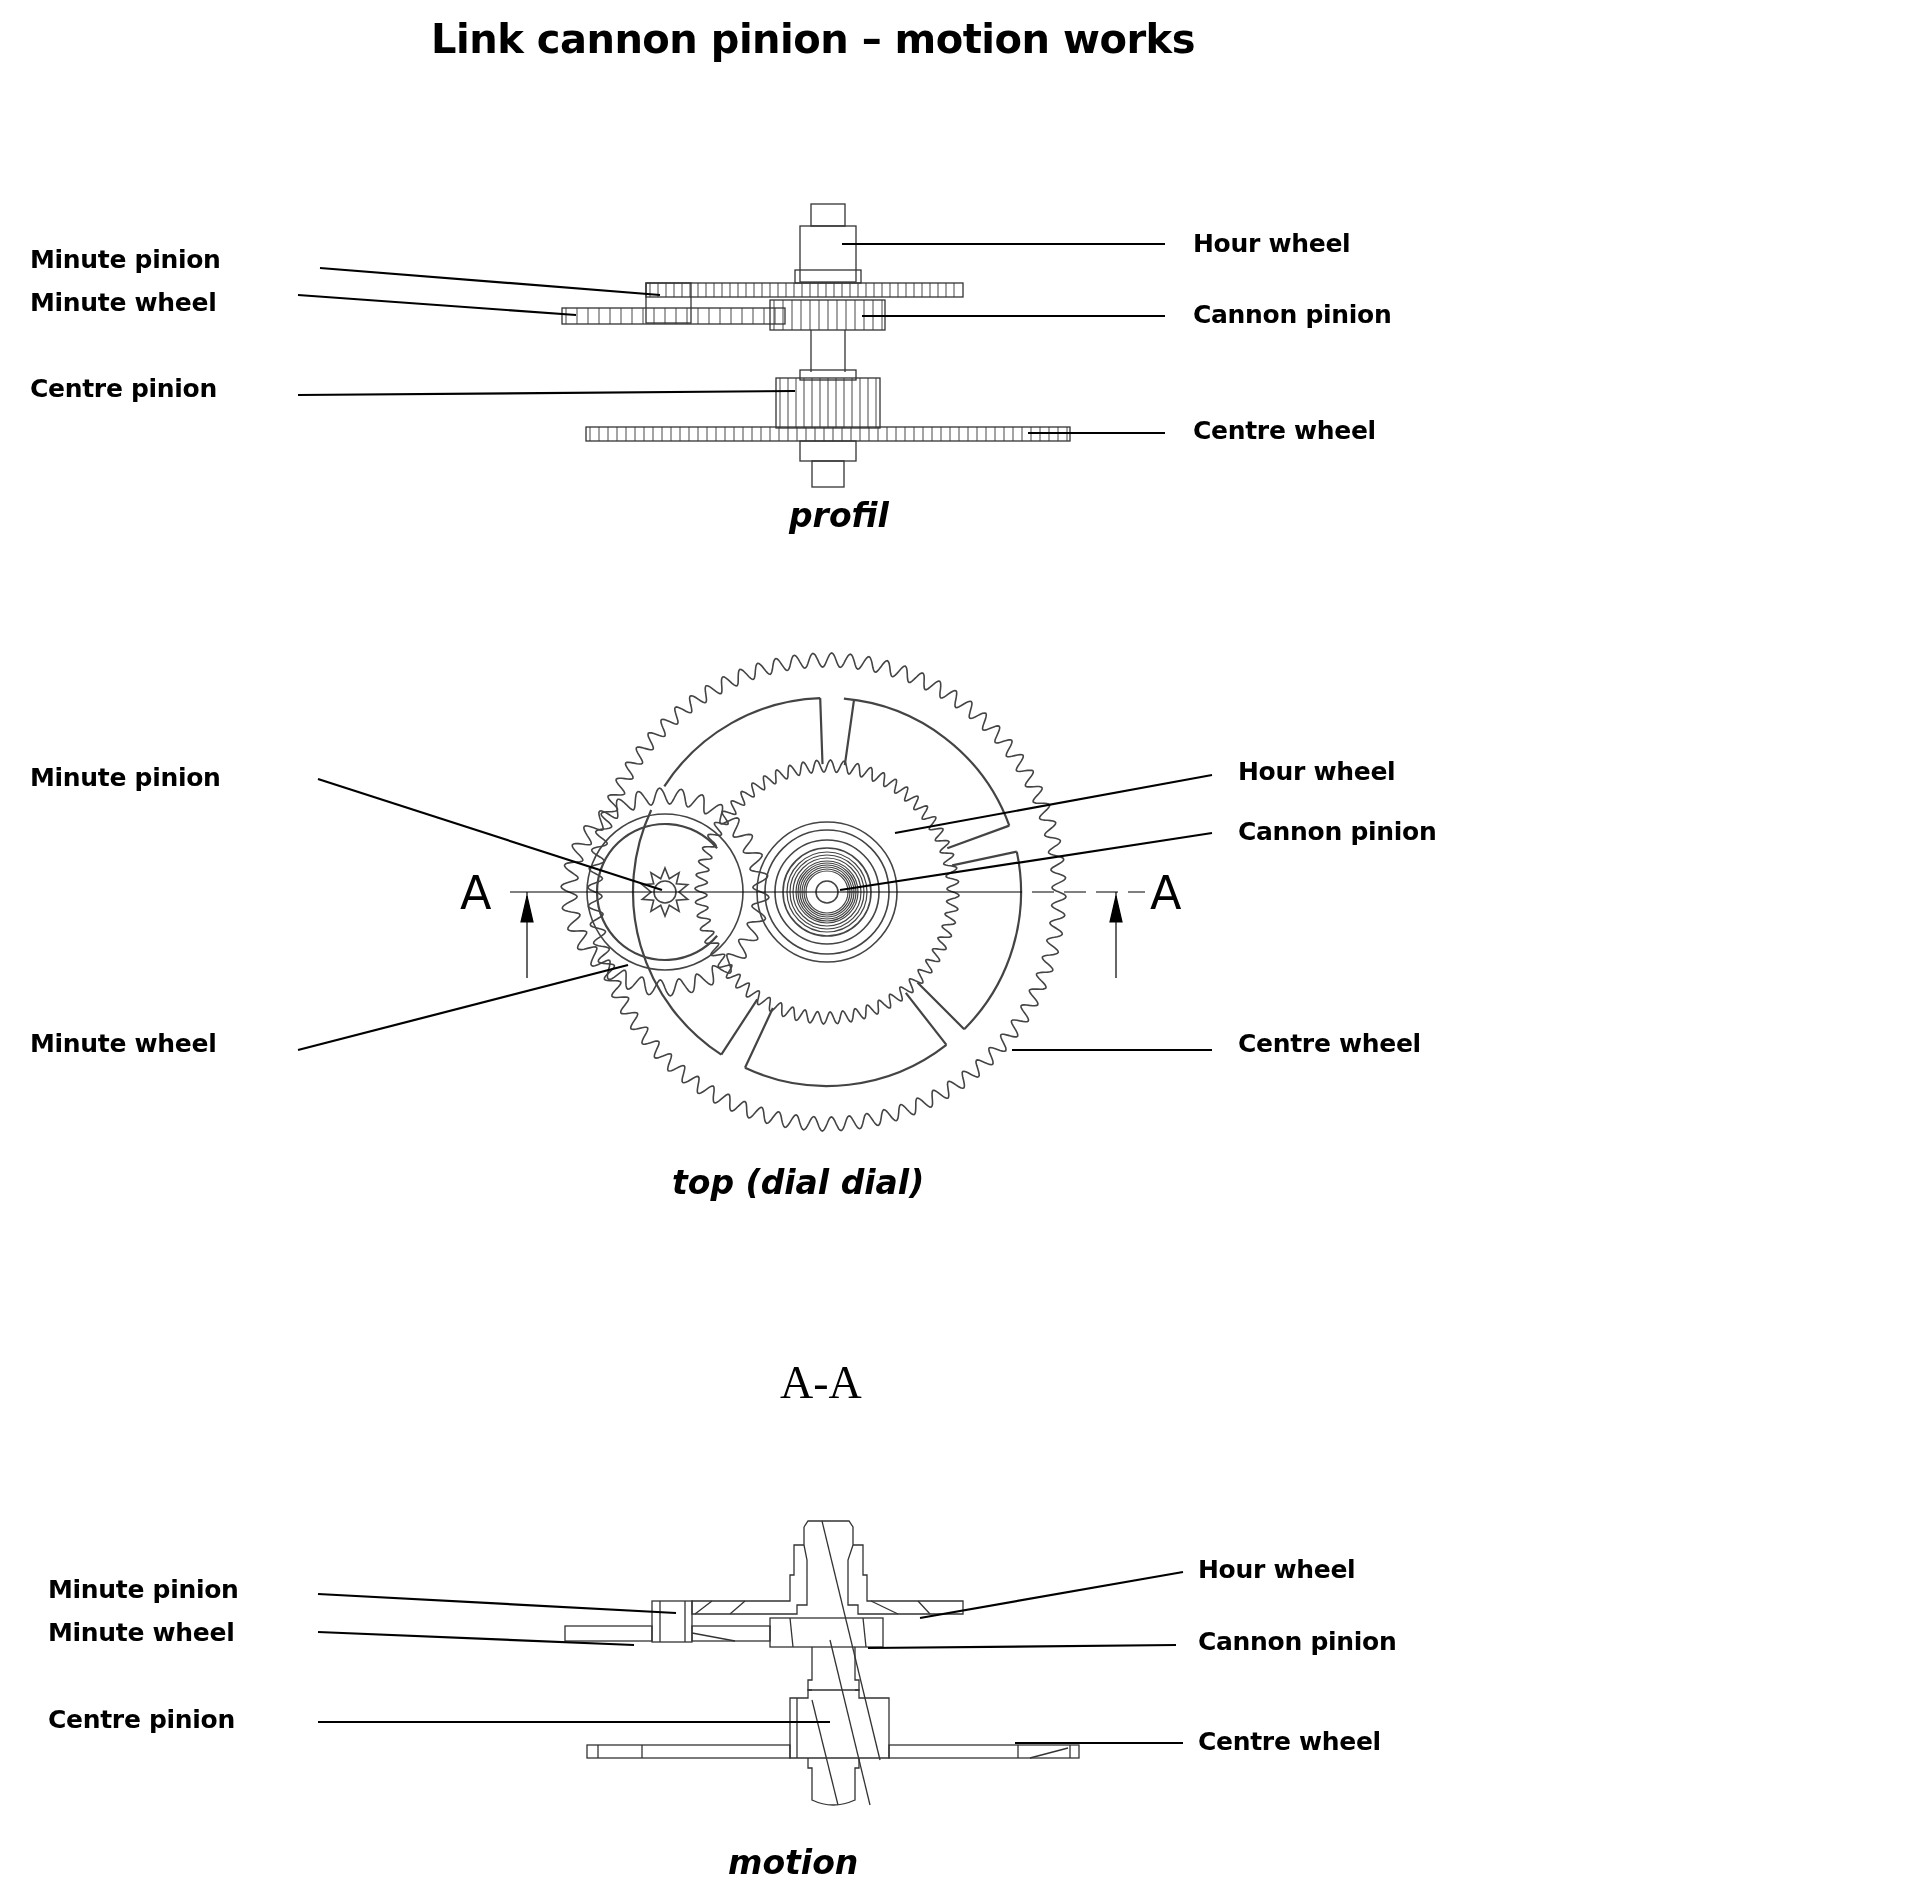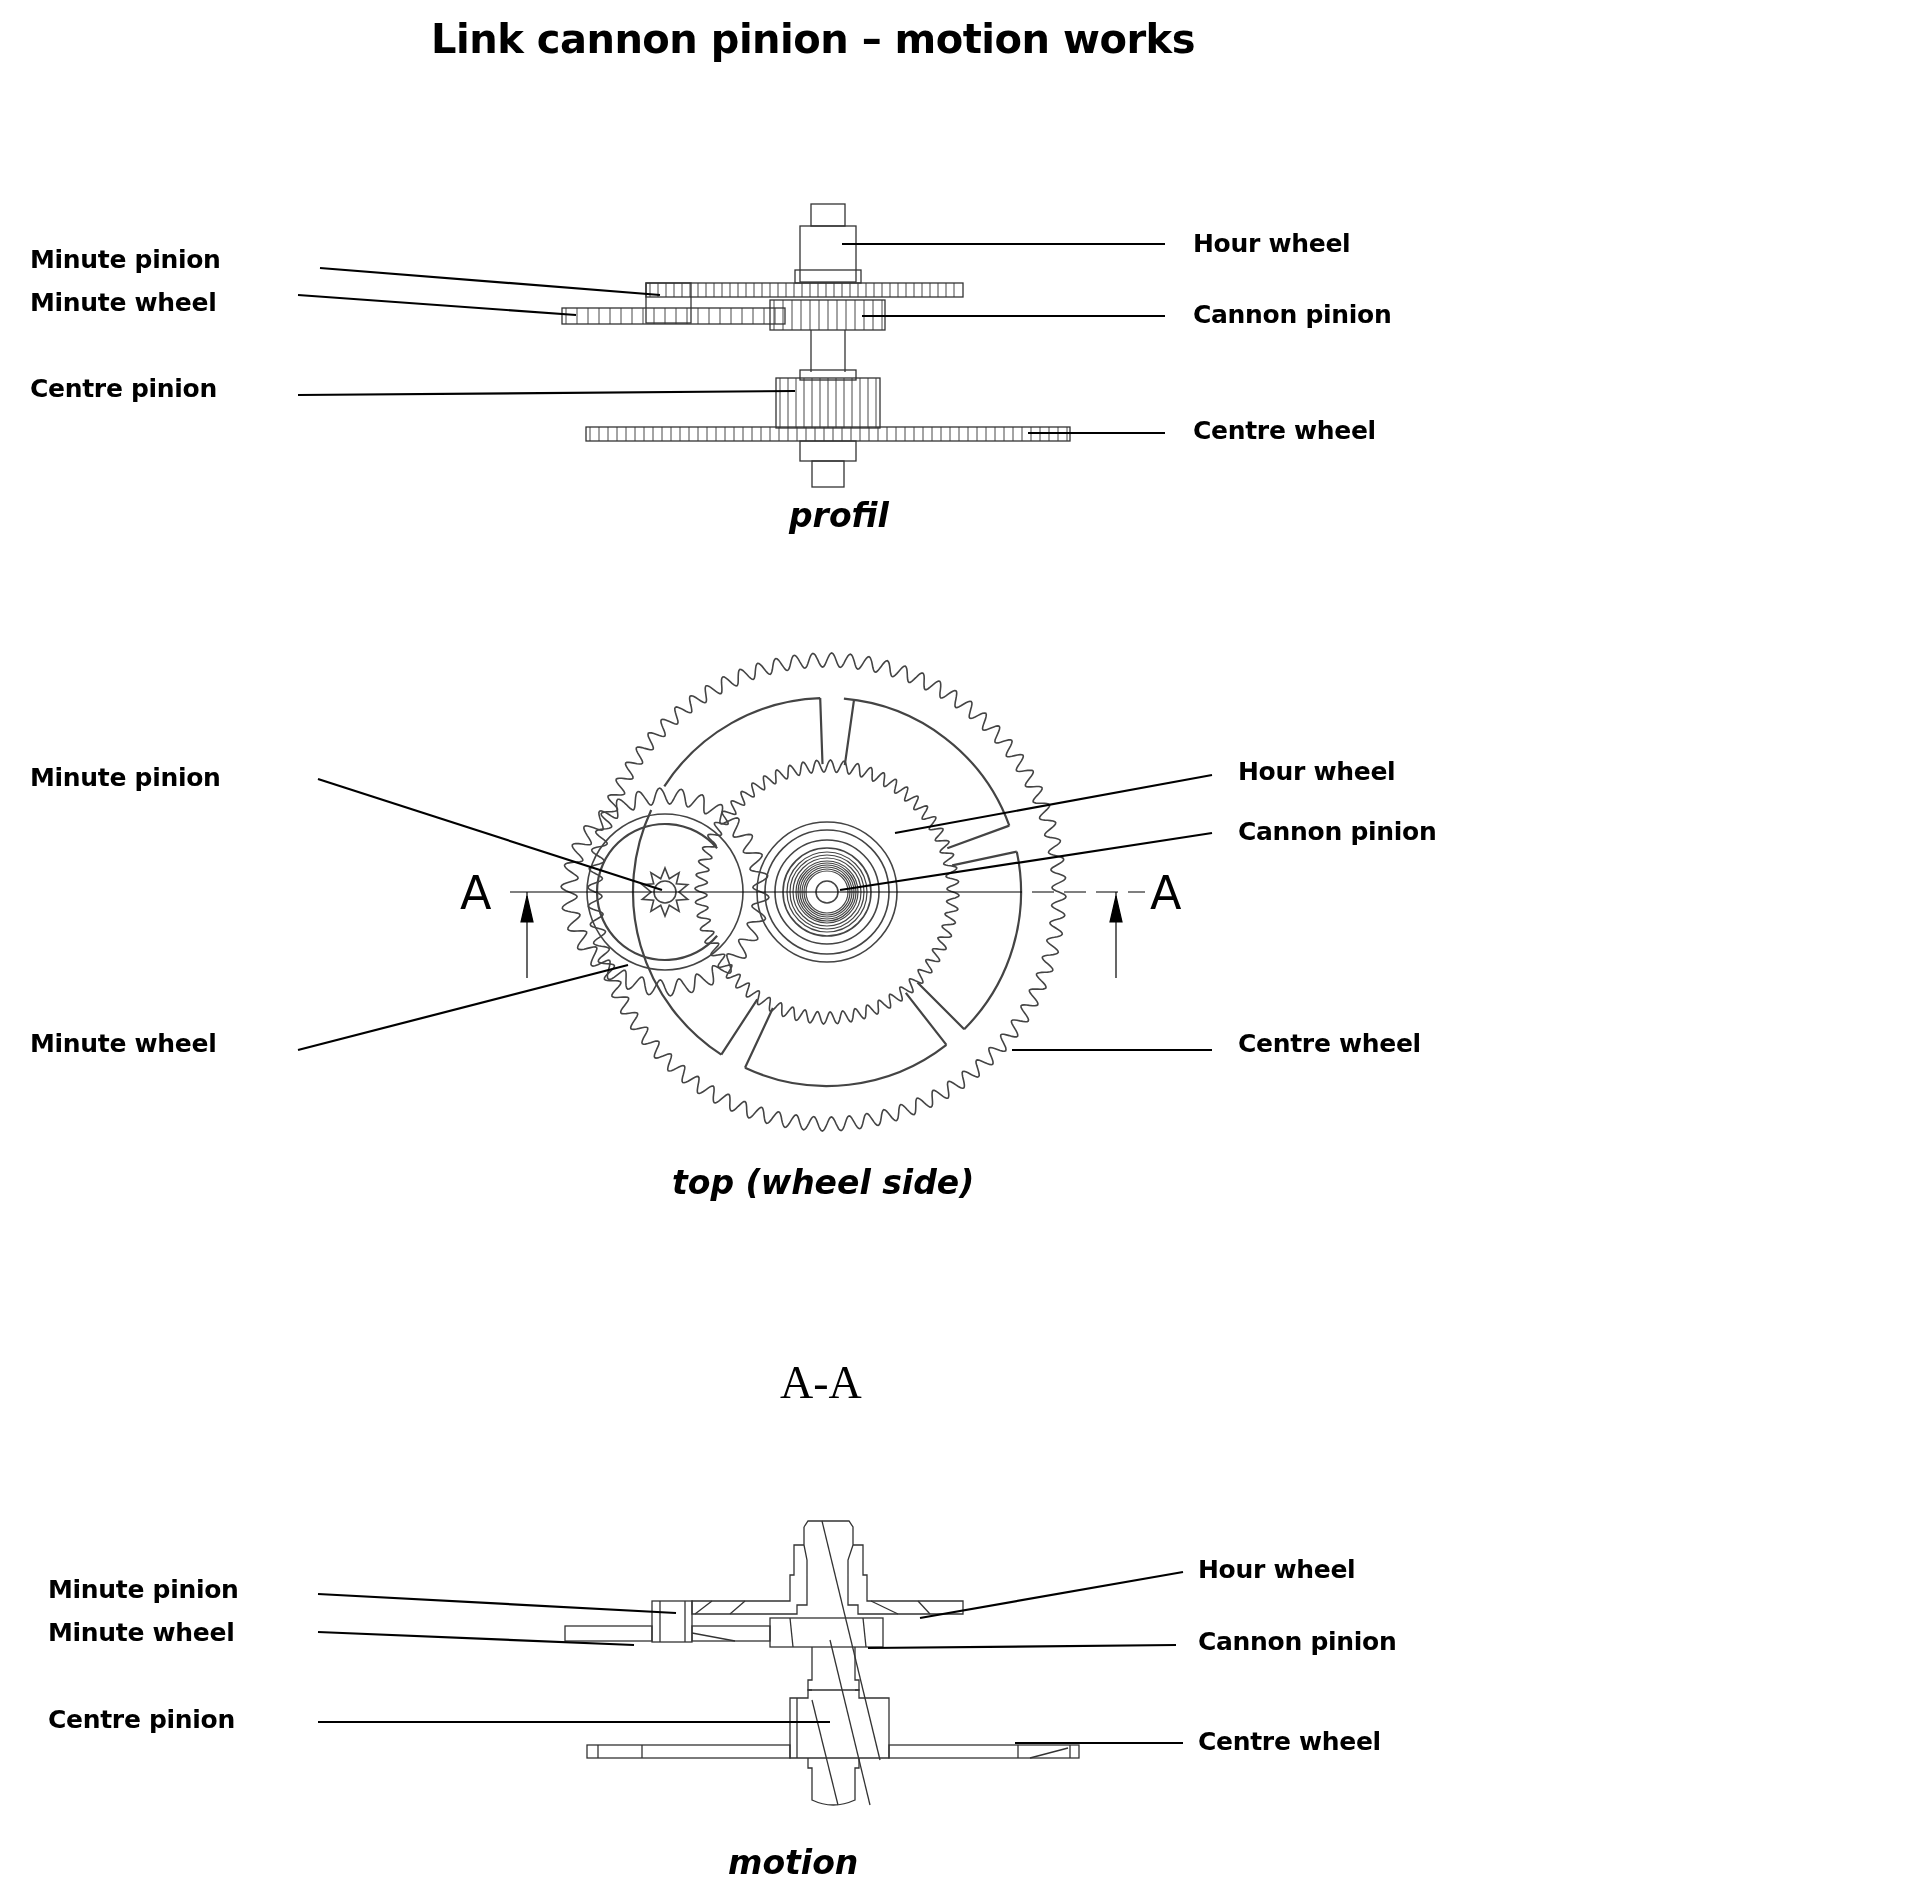--- a/index.html
+++ b/index.html
@@ -24,21 +24,21 @@
 <div class="t lbl" style="left:1193px; top:411px;">Centre wheel</div>
 <div class="t cap" style="left:757px; top:496px;margin-left:32px;">profil</div>
 
 <div class="t lbl" style="left:30px; top:758px;">Minute pinion</div>
 <div class="t lbl" style="left:30px; top:1024px;">Minute wheel</div>
 <div class="t lbl" style="left:1238px; top:752px;">Hour wheel</div>
 <div class="t lbl" style="left:1238px; top:812px;">Cannon pinion</div>
 <div class="t lbl" style="left:1238px; top:1024px;">Centre wheel</div>
 <div class="t sec" style="left:460px; top:868px;">A</div>
 <div class="t sec" style="left:1150px; top:868px;">A</div>
-<div class="t cap" style="left:672px; top:1163px;">top (wheel side)</div>
+<div class="t cap" style="left:672px; top:1163px;">top (dial dial)</div>
 
 <div class="t sec" style="left:780px; top:1358px;font-family:Liberation Serif, serif;">A-A</div>
 <div class="t lbl" style="left:48px; top:1570px;">Minute pinion</div>
 <div class="t lbl" style="left:48px; top:1613px;">Minute wheel</div>
 <div class="t lbl" style="left:48px; top:1700px;">Centre pinion</div>
 <div class="t lbl" style="left:1198px; top:1550px;">Hour wheel</div>
 <div class="t lbl" style="left:1198px; top:1622px;">Cannon pinion</div>
 <div class="t lbl" style="left:1198px; top:1722px;">Centre wheel</div>
 <div class="t cap" style="left:728px; top:1843px;">motion</div>
 

